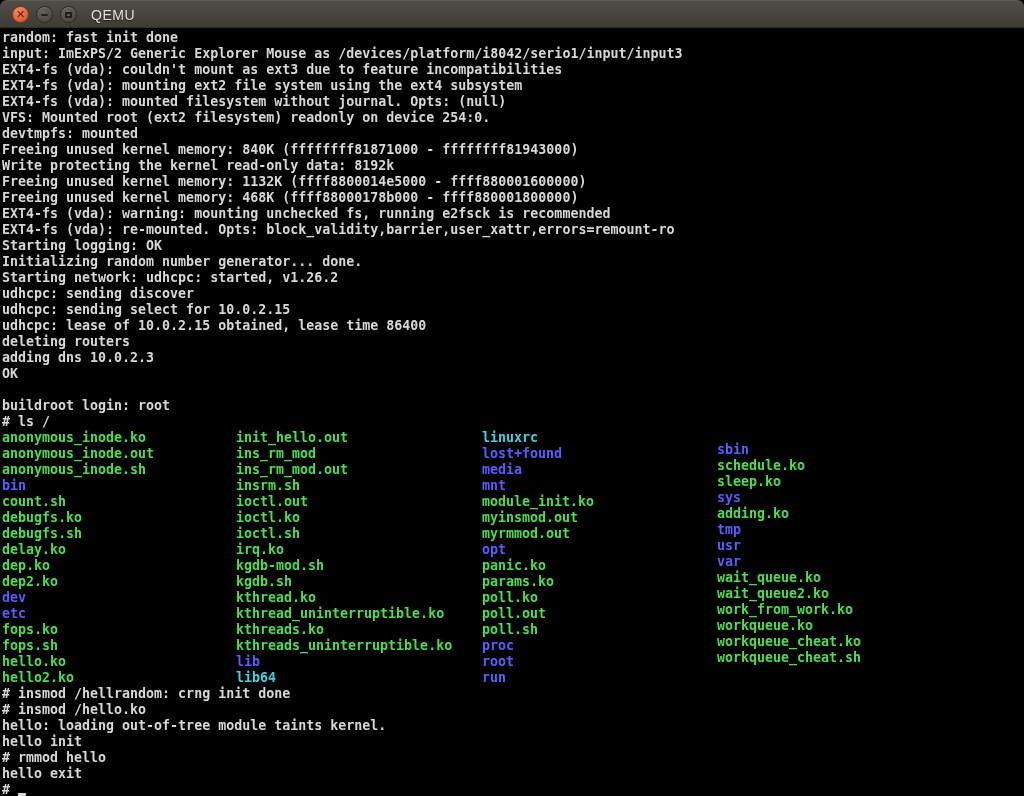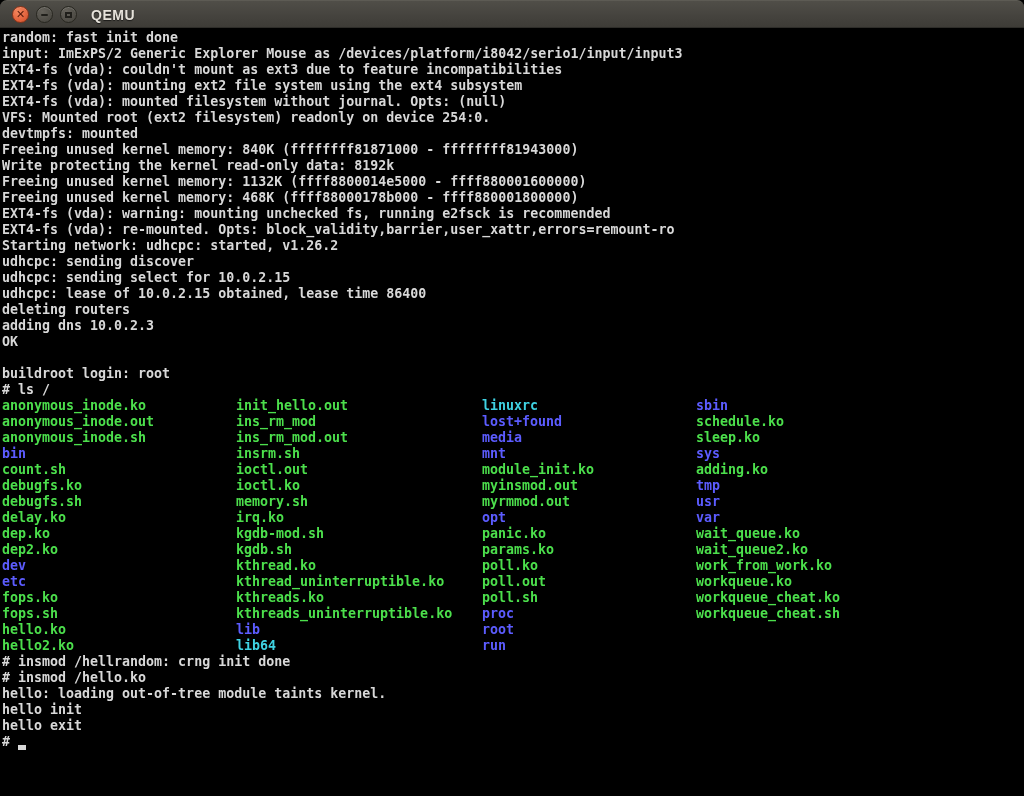--- a/index.html
+++ b/index.html
@@ -29,36 +29,36 @@
   .wbtn.close{
     background:radial-gradient(circle at 35% 30%,#f6885f,var(--close_button,#e0603a) 65%,#c24f28);
     border:1px solid #89341a;
   }
   .wbtn.close .glyph{color:#57190a;font-size:11px;font-weight:bold;line-height:1;font-family:"DejaVu Sans",sans-serif;margin-top:-1px;}
   .glyph-min{width:7px;height:2px;background:#201f1b;border-radius:1px;}
   .glyph-max{width:7px;height:6px;border:2px solid #201f1b;box-sizing:border-box;}
   .wtitle{
     margin-left:14px;color:var(--title_text,#e6e2da);
     font-family:"Liberation Sans","DejaVu Sans",sans-serif;
-    font-size:14px;font-weight:bold;letter-spacing:.5px;
+    font-size:14px;font-weight:normal;letter-spacing:.5px;
     text-shadow:0 1px 1px rgba(0,0,0,.6);
   }
   
   .term{
     position:relative;width:1024px;height:768px;box-sizing:border-box;
     background:var(--background,#000);
     padding:2px 0 0 2px;
     color:var(--foreground,#d8d8d8);
     font-size:13.3px;line-height:16px;font-weight:bold;
     cursor:text;
   }
   .line{white-space:pre;min-height:16px;height:16px;overflow:visible;}
   .ls-block{position:relative;height:256px;}
   .ls-col{position:absolute;top:0;}
-  .ls-col.c0{left:0px;} .ls-col.c1{left:234px;} .ls-col.c2{left:480px;} .ls-col.c3{left:694px;}
+  .ls-col.c0{left:0px;} .ls-col.c1{left:234px;} .ls-col.c2{left:480px;} .ls-col.c3{left:715px;margin-top:12px;}
   .file{color:var(--file,#4cdf4c);}
   .dir{color:var(--dir,#5c5cff);}
   .symlink{color:var(--symlink,#3fd2e2);}
   .cursor{
     display:inline-block;width:8px;height:15px;vertical-align:bottom;
     background:linear-gradient(to bottom,transparent 64%,var(--foreground,#d8d8d8) 64%);
   }
 </style>
 </head>
 <body>
@@ -88,20 +88,22 @@
       <div class="line">EXT4-fs (vda): mounting ext2 file system using the ext4 subsystem</div>
       <div class="line">EXT4-fs (vda): mounted filesystem without journal. Opts: (null)</div>
       <div class="line">VFS: Mounted root (ext2 filesystem) readonly on device 254:0.</div>
       <div class="line">devtmpfs: mounted</div>
       <div class="line">Freeing unused kernel memory: 840K (ffffffff81871000 - ffffffff81943000)</div>
       <div class="line">Write protecting the kernel read-only data: 8192k</div>
       <div class="line">Freeing unused kernel memory: 1132K (ffff8800014e5000 - ffff880001600000)</div>
       <div class="line">Freeing unused kernel memory: 468K (ffff88000178b000 - ffff880001800000)</div>
       <div class="line">EXT4-fs (vda): warning: mounting unchecked fs, running e2fsck is recommended</div>
       <div class="line">EXT4-fs (vda): re-mounted. Opts: block_validity,barrier,user_xattr,errors=remount-ro</div>
+      <div class="line">Starting logging: OK</div>
+      <div class="line">Initializing random number generator... done.</div>
       <div class="line">Starting network: udhcpc: started, v1.26.2</div>
       <div class="line">udhcpc: sending discover</div>
       <div class="line">udhcpc: sending select for 10.0.2.15</div>
       <div class="line">udhcpc: lease of 10.0.2.15 obtained, lease time 86400</div>
       <div class="line">deleting routers</div>
       <div class="line">adding dns 10.0.2.3</div>
       <div class="line">OK</div>
       <div class="line"></div>
       <div class="line">buildroot login: root</div>
       <div class="line"># ls /</div>
@@ -128,21 +130,21 @@
         <div class="line file">hello2.ko</div>
       </div>
     <div class="ls-col c1">
 
     <div class="line file">init_hello.out</div>
         <div class="line file">ins_rm_mod</div>
         <div class="line file">ins_rm_mod.out</div>
         <div class="line file">insrm.sh</div>
         <div class="line file">ioctl.out</div>
         <div class="line file">ioctl.ko</div>
-        <div class="line file">memory.sh</div>
+        <div class="line file">ioctl.sh</div>
         <div class="line file">irq.ko</div>
         <div class="line file">kgdb-mod.sh</div>
         <div class="line file">kgdb.sh</div>
         <div class="line file">kthread.ko</div>
         <div class="line file">kthread_uninterruptible.ko</div>
         <div class="line file">kthreads.ko</div>
         <div class="line file">kthreads_uninterruptible.ko</div>
         <div class="line dir">lib</div>
         <div class="line symlink">lib64</div>
       </div>
@@ -183,18 +185,19 @@
         <div class="line file">workqueue_cheat.sh</div>
       </div>
   </div>
 
   <div>
 
   <div class="line"># insmod /hellrandom: crng init done</div>
       <div class="line"># insmod /hello.ko</div>
       <div class="line">hello: loading out-of-tree module taints kernel.</div>
       <div class="line">hello init</div>
+      <div class="line"># rmmod hello</div>
       <div class="line">hello exit</div>
     </div>
 
   <div class="line"><span># </span><span class="cursor"></span></div>
 
 </div>
 
 </body></html>

